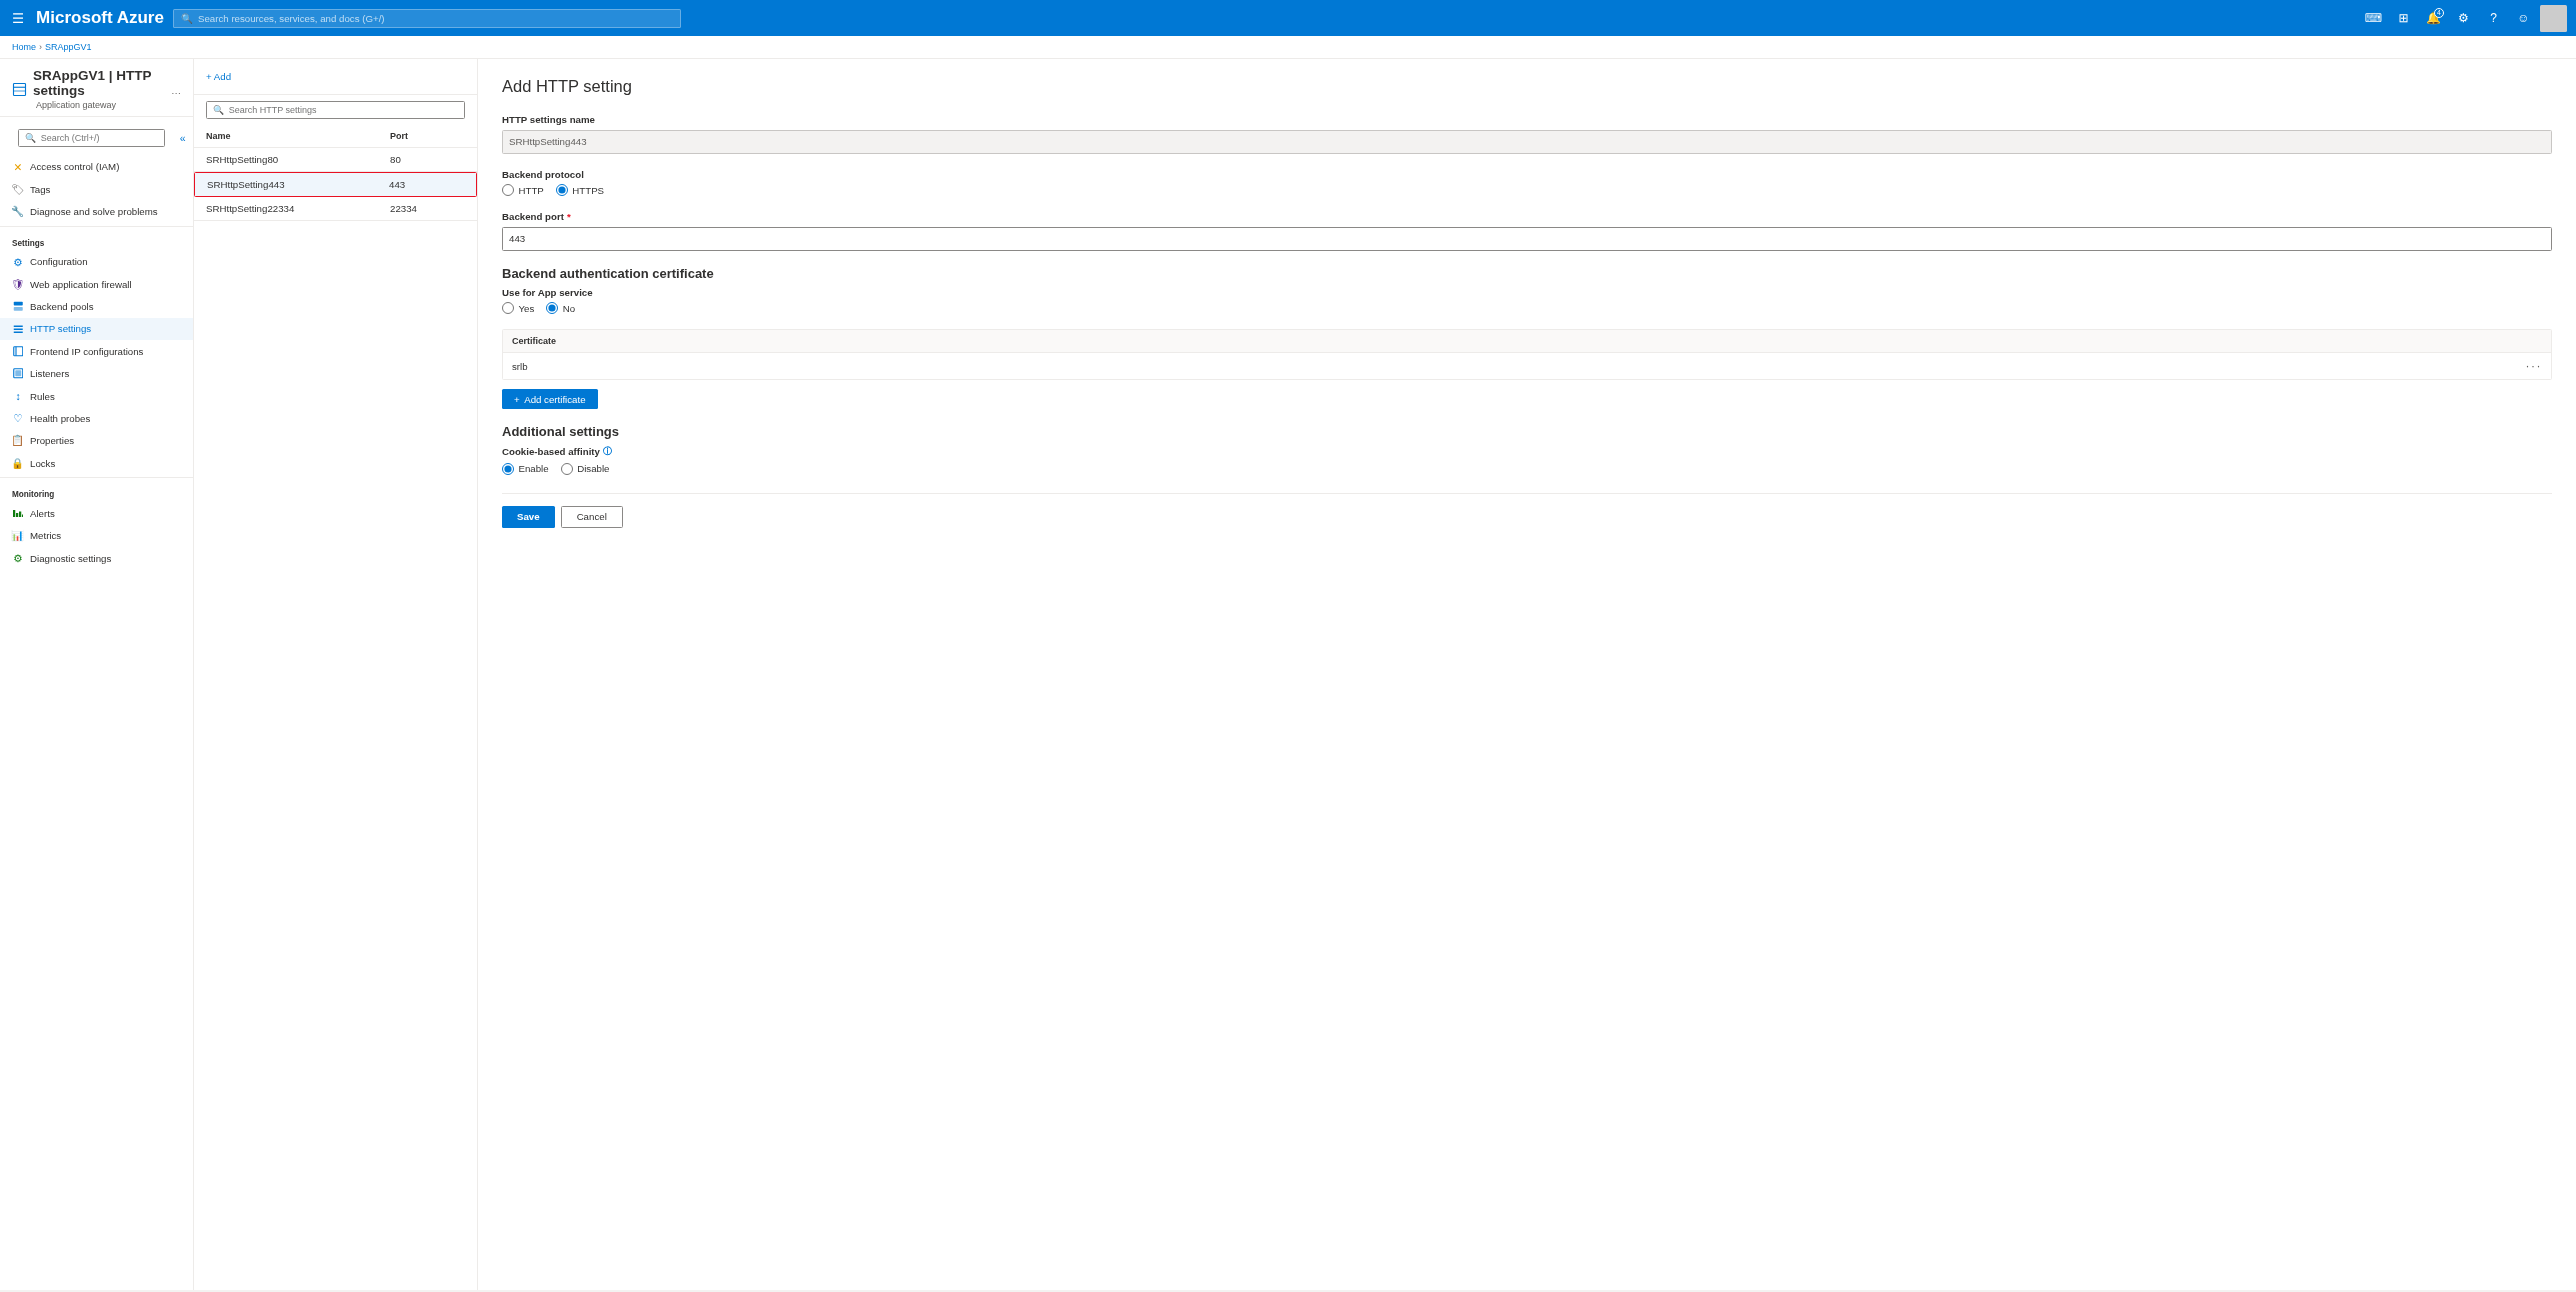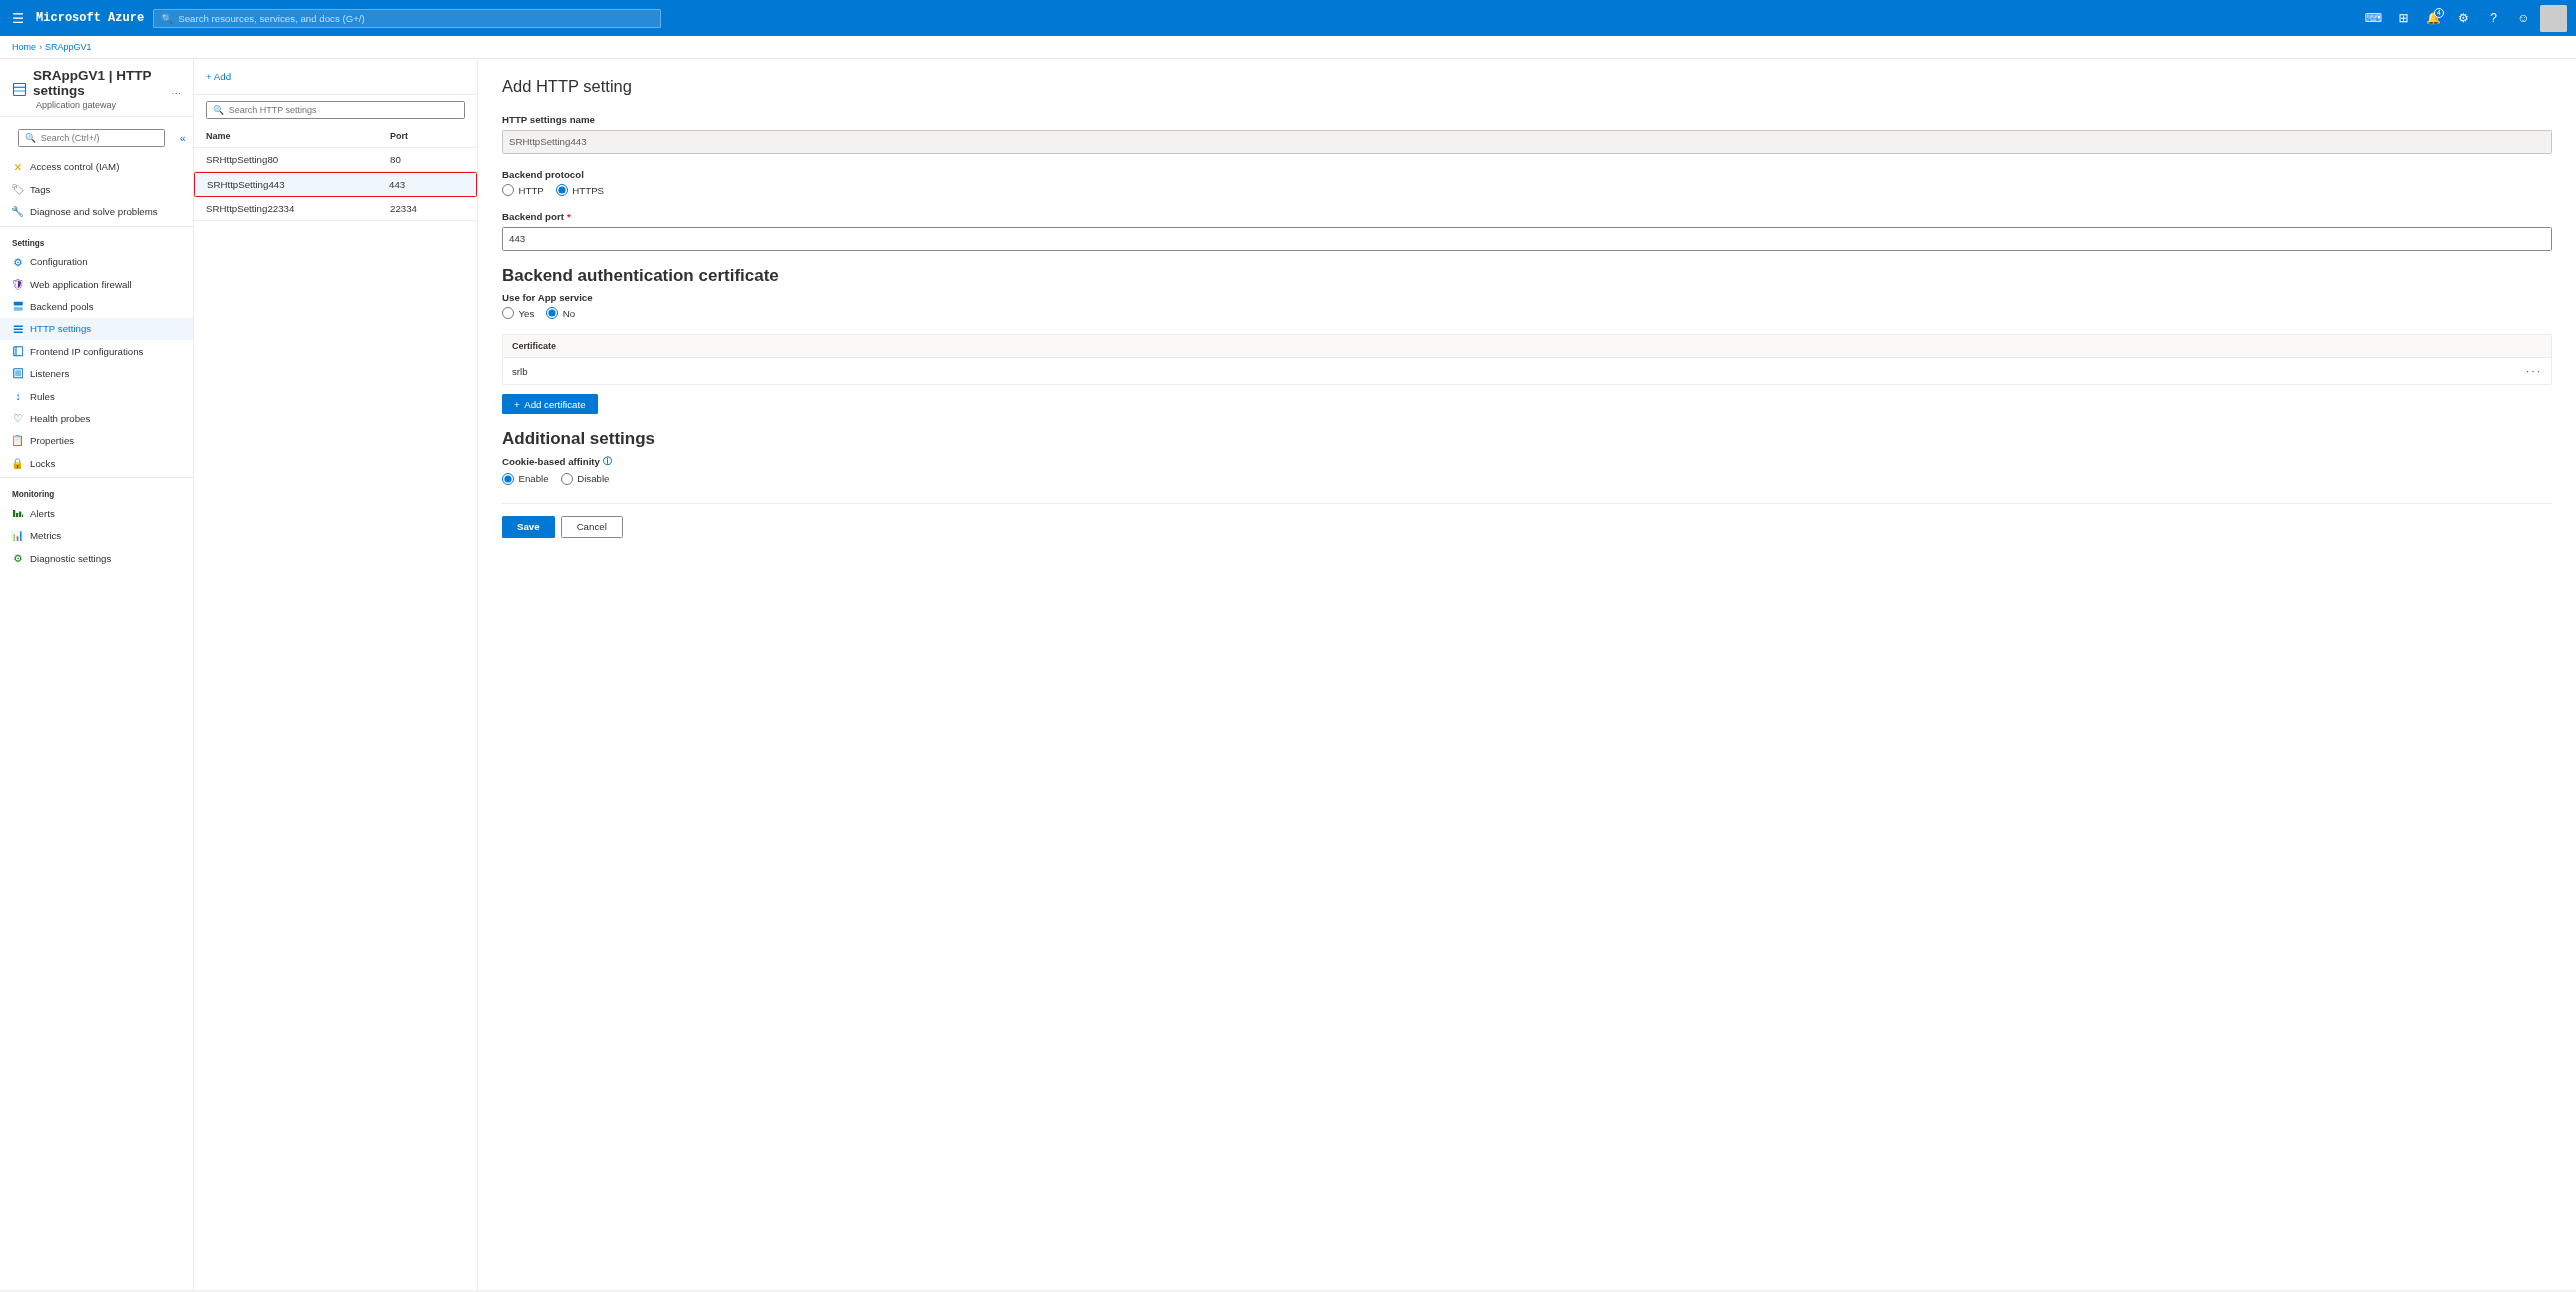--- a/index.html
+++ b/index.html
@@ -9,21 +9,21 @@
     .topnav {
       background: #0078d4;
       height: 36px;
       display: flex;
       align-items: center;
       padding: 0 9px;
       gap: 9px;
       color: white;
     }
     .topnav-hamburger { font-size: 13.5px; cursor: pointer; padding: 3px; }
-    .topnav-brand { font-size: 12px; font-weight: 600; white-space: nowrap; font-family: Liberation Mono, monospace; }
+    .topnav-brand { font-size: 17px; font-weight: 600; white-space: nowrap; }
     .topnav-search {
       flex: 1;
       max-width: 508px;
       background: rgba(255,255,255,0.15);
       border: 0.7px solid rgba(255,255,255,0.3);
       border-radius: 1.5px;
       display: flex;
       align-items: center;
       padding: 3px 7.5px;
       gap: 4.5px;
@@ -265,21 +265,21 @@
     .form-input.disabled {
       background: #f3f2f1;
       color: #605e5c;
       border-color: #c8c6c4;
     }
     .radio-group { display: flex; align-items: center; gap: 12px; }
     .radio-option { display: flex; align-items: center; gap: 4.5px; cursor: pointer; }
     .radio-option input[type=radio] { accent-color: #0078d4; width: 12px; height: 12px; }
 
     .section-title {
-      font-size: 17px;
+      font-size: 13px;
       font-weight: 600;
       color: #323130;
       margin-bottom: 6px;
     }
     .section-desc {
       font-size: 9px;
       color: #605e5c;
       margin-bottom: 12px;
       line-height: 1.5;
     }

